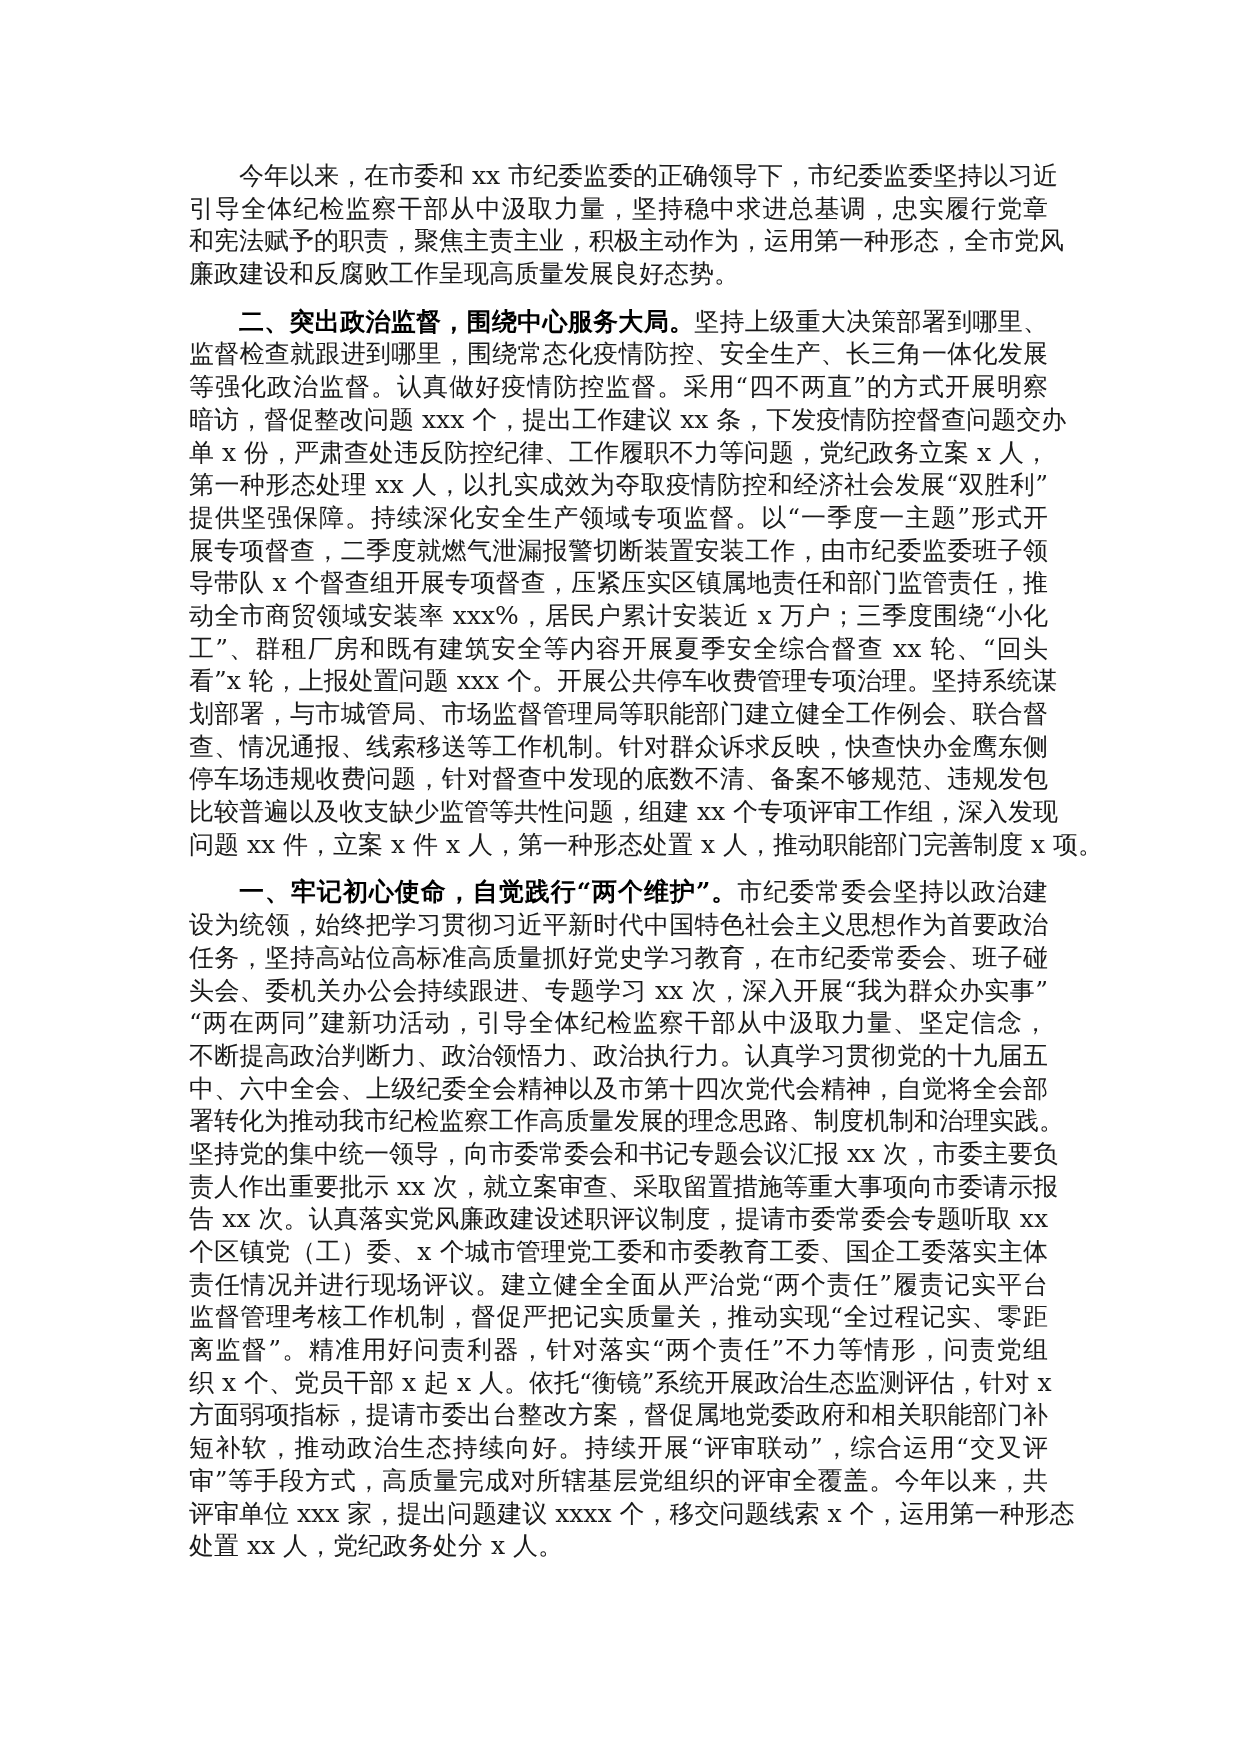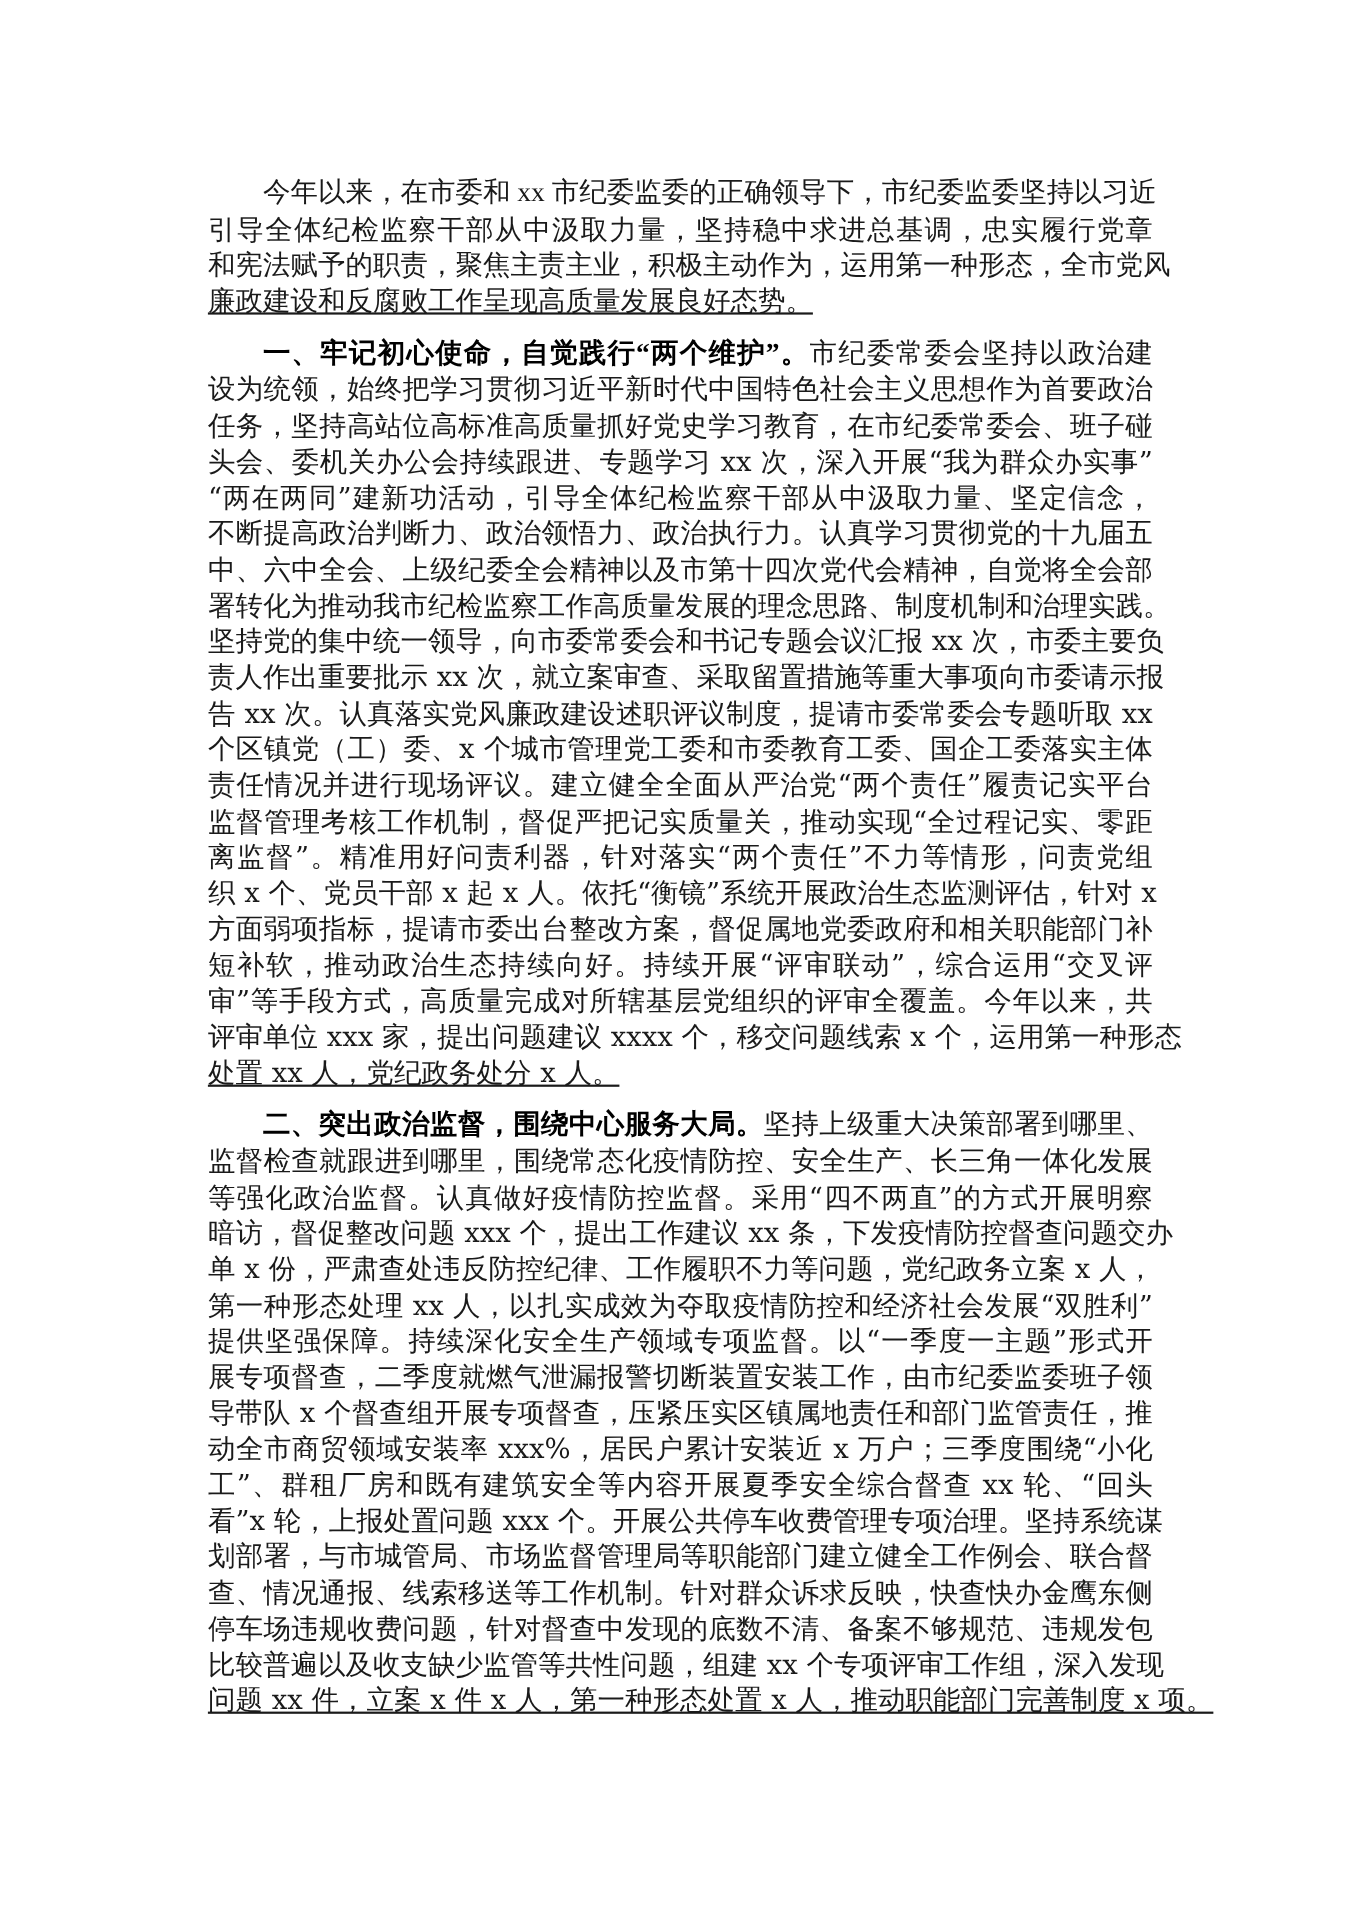--- a/index.html
+++ b/index.html
@@ -7,34 +7,54 @@
   .page {
     position: absolute; left: 189px; top: 160px; width: 859px;
     font-family: "DejaVu Serif", "Liberation Serif", serif;
     font-size: 25px; color: #1a1a1a;
   }
   .para { margin: 0 0 15px 0; }
   .line {
     height: 32.7px; line-height: 32.7px; white-space: nowrap;
     text-align: justify; text-align-last: justify; display: block;
   }
-  .line.last { text-align-last: left; text-decoration: underline; }
-  .line.indent { padding-left: 50px; font-family: Liberation Serif, serif; }
+  .line.last { text-align-last: left; }
+  .line.indent { padding-left: 50px; }
   .head { font-weight: bold; color: #000; }
 </style>
 </head>
 <body>
 
 <div class="page">
 
   <div class="para">
     <span class="line indent">今年以来，在市委和 xx 市纪委监委的正确领导下，市纪委监委坚持以习近</span>
     <span class="line">引导全体纪检监察干部从中汲取力量，坚持稳中求进总基调，忠实履行党章</span>
     <span class="line">和宪法赋予的职责，聚焦主责主业，积极主动作为，运用第一种形态，全市党风</span>
     <span class="line last">廉政建设和反腐败工作呈现高质量发展良好态势。</span>
+  </div>
+
+  <div class="para">
+    <span class="line indent"><span class="head">二、突出政治监督，围绕中心服务大局。</span><span>坚持上级重大决策部署到哪里、</span></span>
+    <span class="line">监督检查就跟进到哪里，围绕常态化疫情防控、安全生产、长三角一体化发展</span>
+    <span class="line">等强化政治监督。认真做好疫情防控监督。采用“四不两直”的方式开展明察</span>
+    <span class="line">暗访，督促整改问题 xxx 个，提出工作建议 xx 条，下发疫情防控督查问题交办</span>
+    <span class="line">单 x 份，严肃查处违反防控纪律、工作履职不力等问题，党纪政务立案 x 人，</span>
+    <span class="line">第一种形态处理 xx 人，以扎实成效为夺取疫情防控和经济社会发展“双胜利”</span>
+    <span class="line">提供坚强保障。持续深化安全生产领域专项监督。以“一季度一主题”形式开</span>
+    <span class="line">展专项督查，二季度就燃气泄漏报警切断装置安装工作，由市纪委监委班子领</span>
+    <span class="line">导带队 x 个督查组开展专项督查，压紧压实区镇属地责任和部门监管责任，推</span>
+    <span class="line">动全市商贸领域安装率 xxx%，居民户累计安装近 x 万户；三季度围绕“小化</span>
+    <span class="line">工”、群租厂房和既有建筑安全等内容开展夏季安全综合督查 xx 轮、“回头</span>
+    <span class="line">看”x 轮，上报处置问题 xxx 个。开展公共停车收费管理专项治理。坚持系统谋</span>
+    <span class="line">划部署，与市城管局、市场监督管理局等职能部门建立健全工作例会、联合督</span>
+    <span class="line">查、情况通报、线索移送等工作机制。针对群众诉求反映，快查快办金鹰东侧</span>
+    <span class="line">停车场违规收费问题，针对督查中发现的底数不清、备案不够规范、违规发包</span>
+    <span class="line">比较普遍以及收支缺少监管等共性问题，组建 xx 个专项评审工作组，深入发现</span>
+    <span class="line last">问题 xx 件，立案 x 件 x 人，第一种形态处置 x 人，推动职能部门完善制度 x 项。</span>
   </div>
 
   <div class="para">
     <span class="line indent"><span class="head">一、牢记初心使命，自觉践行“两个维护”。</span><span>市纪委常委会坚持以政治建</span></span>
     <span class="line">设为统领，始终把学习贯彻习近平新时代中国特色社会主义思想作为首要政治</span>
     <span class="line">任务，坚持高站位高标准高质量抓好党史学习教育，在市纪委常委会、班子碰</span>
     <span class="line">头会、委机关办公会持续跟进、专题学习 xx 次，深入开展“我为群众办实事”</span>
     <span class="line">“两在两同”建新功活动，引导全体纪检监察干部从中汲取力量、坚定信念，</span>
     <span class="line">不断提高政治判断力、政治领悟力、政治执行力。认真学习贯彻党的十九届五</span>
     <span class="line">中、六中全会、上级纪委全会精神以及市第十四次党代会精神，自觉将全会部</span>
@@ -47,33 +67,13 @@
     <span class="line">监督管理考核工作机制，督促严把记实质量关，推动实现“全过程记实、零距</span>
     <span class="line">离监督”。精准用好问责利器，针对落实“两个责任”不力等情形，问责党组</span>
     <span class="line">织 x 个、党员干部 x 起 x 人。依托“衡镜”系统开展政治生态监测评估，针对 x</span>
     <span class="line">方面弱项指标，提请市委出台整改方案，督促属地党委政府和相关职能部门补</span>
     <span class="line">短补软，推动政治生态持续向好。持续开展“评审联动”，综合运用“交叉评</span>
     <span class="line">审”等手段方式，高质量完成对所辖基层党组织的评审全覆盖。今年以来，共</span>
     <span class="line">评审单位 xxx 家，提出问题建议 xxxx 个，移交问题线索 x 个，运用第一种形态</span>
     <span class="line last">处置 xx 人，党纪政务处分 x 人。</span>
   </div>
 
-  <div class="para">
-    <span class="line indent"><span class="head">二、突出政治监督，围绕中心服务大局。</span><span>坚持上级重大决策部署到哪里、</span></span>
-    <span class="line">监督检查就跟进到哪里，围绕常态化疫情防控、安全生产、长三角一体化发展</span>
-    <span class="line">等强化政治监督。认真做好疫情防控监督。采用“四不两直”的方式开展明察</span>
-    <span class="line">暗访，督促整改问题 xxx 个，提出工作建议 xx 条，下发疫情防控督查问题交办</span>
-    <span class="line">单 x 份，严肃查处违反防控纪律、工作履职不力等问题，党纪政务立案 x 人，</span>
-    <span class="line">第一种形态处理 xx 人，以扎实成效为夺取疫情防控和经济社会发展“双胜利”</span>
-    <span class="line">提供坚强保障。持续深化安全生产领域专项监督。以“一季度一主题”形式开</span>
-    <span class="line">展专项督查，二季度就燃气泄漏报警切断装置安装工作，由市纪委监委班子领</span>
-    <span class="line">导带队 x 个督查组开展专项督查，压紧压实区镇属地责任和部门监管责任，推</span>
-    <span class="line">动全市商贸领域安装率 xxx%，居民户累计安装近 x 万户；三季度围绕“小化</span>
-    <span class="line">工”、群租厂房和既有建筑安全等内容开展夏季安全综合督查 xx 轮、“回头</span>
-    <span class="line">看”x 轮，上报处置问题 xxx 个。开展公共停车收费管理专项治理。坚持系统谋</span>
-    <span class="line">划部署，与市城管局、市场监督管理局等职能部门建立健全工作例会、联合督</span>
-    <span class="line">查、情况通报、线索移送等工作机制。针对群众诉求反映，快查快办金鹰东侧</span>
-    <span class="line">停车场违规收费问题，针对督查中发现的底数不清、备案不够规范、违规发包</span>
-    <span class="line">比较普遍以及收支缺少监管等共性问题，组建 xx 个专项评审工作组，深入发现</span>
-    <span class="line last">问题 xx 件，立案 x 件 x 人，第一种形态处置 x 人，推动职能部门完善制度 x 项。</span>
-  </div>
-
 </div>
 
 </body></html>

